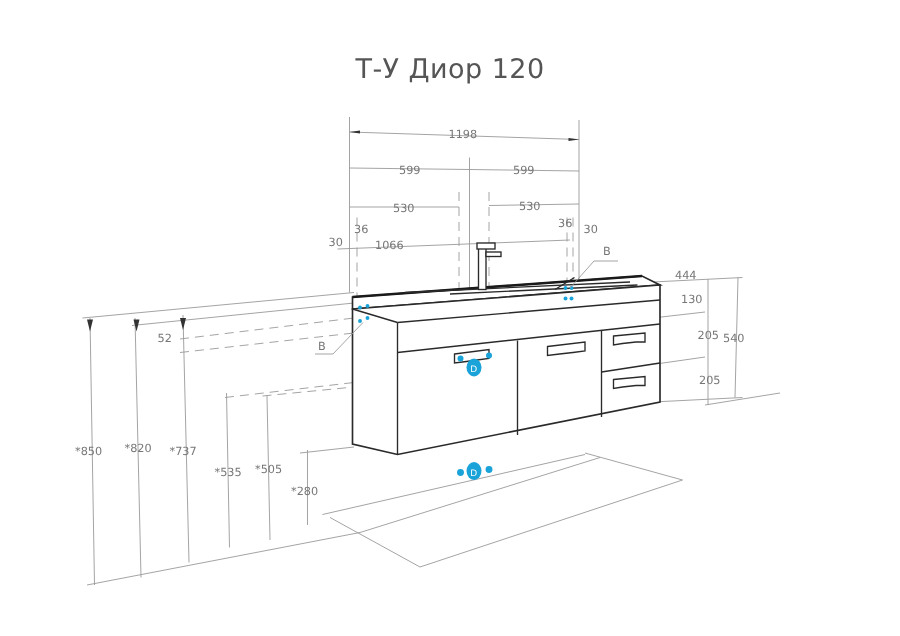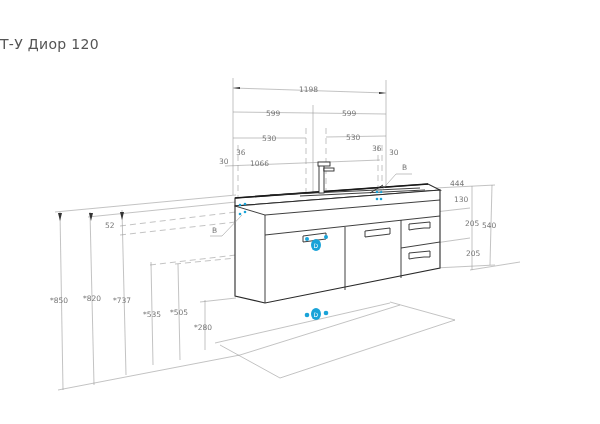--- a/index.html
+++ b/index.html
@@ -1,17 +1,17 @@
 <!DOCTYPE html>
 <html><head>
   <meta charset="utf-8">
   <style>
     html, body { margin: 0; padding: 0; background: #ffffff; }
     body { width: 600px; height: 424px; overflow: hidden; position: relative; font-family: "DejaVu Sans", sans-serif; }
-    .title { position: absolute; left: 0; width: 600px; top: 36px; font-size: 14px; color: #555555; letter-spacing: 0.3px; }
+    .title { position: absolute; left: 0; width: 600px; top: 36px; text-align: center; font-size: 18px; color: #555555; letter-spacing: 0.3px; }
     svg { position: absolute; left: 0; top: 0; }
     .dim { font-family: "DejaVu Sans", sans-serif; font-size: 7.5px; fill: #777777; }
     .thin { stroke: #9a9a9a; stroke-width: 0.6; fill: none; }
     .dash { stroke: #9a9a9a; stroke-width: 0.6; fill: none; stroke-dasharray: 6 4; }
     .body { stroke: #2a2a2a; stroke-width: 1.1; fill: #ffffff; }
     .body2 { stroke: #2a2a2a; stroke-width: 0.9; fill: none; }
     .top { stroke: #1a1a1a; stroke-width: 1.6; fill: none; }
     .blue { fill: #1aa3d8; }
     .arrow { fill: #333333; }
   </style>

